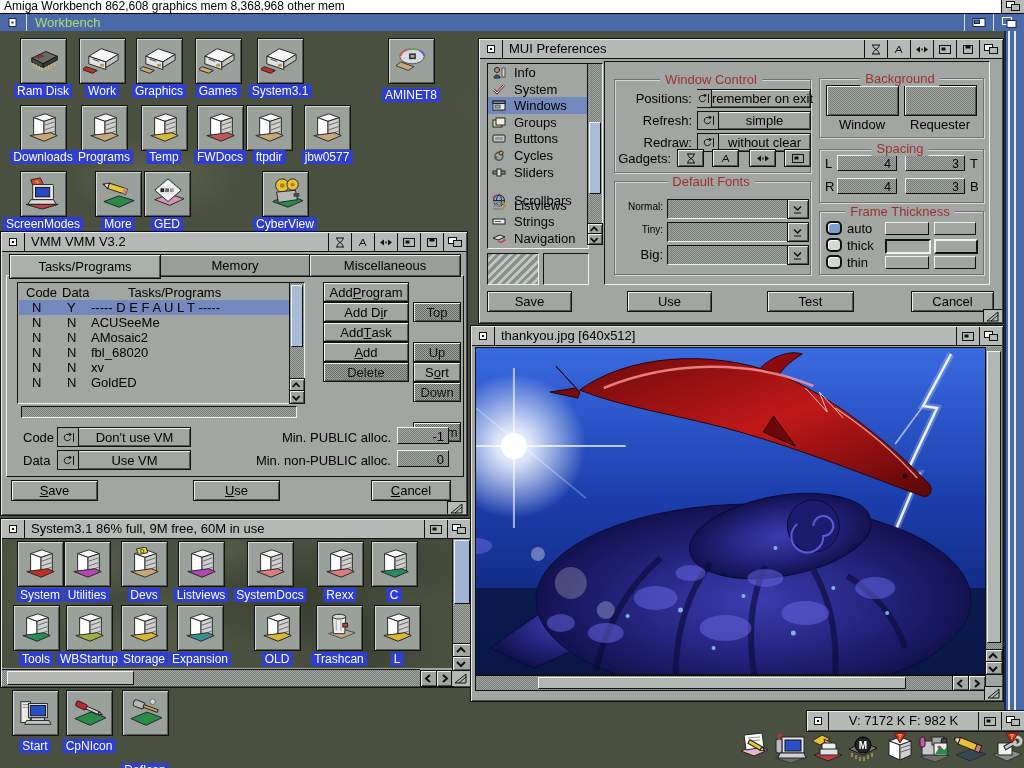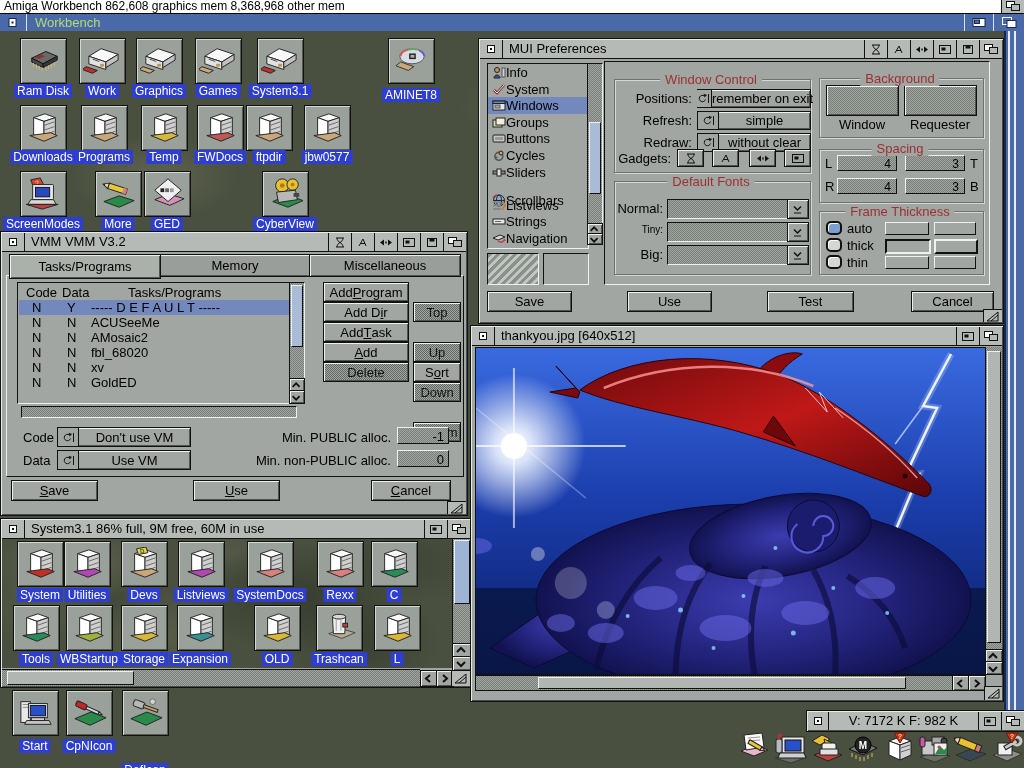--- a/index.html
+++ b/index.html
@@ -44,21 +44,21 @@
   .groupbox{position:absolute;border:1px solid #6c726c;
     box-shadow:inset 1px 1px 0 rgba(255,255,255,.55), 1px 1px 0 rgba(255,255,255,.55)}
   .gtitle{position:absolute;transform:translateX(-50%);background:#a2a6a2;padding:0 5px;
     color:#9c3030;font-size:13px;white-space:nowrap;z-index:2}
   .ibox{position:absolute;background:#9aa09a;border:1px solid #111;
     box-shadow:inset 1px 1px 0 #d4d8d4, inset -1px -1px 0 #565a56;
     display:flex;align-items:center;justify-content:center}
   .ilabel{position:absolute;transform:translateX(-50%);background:#2e3ed0;color:#fff;
     font-size:12px;line-height:14px;padding:0 3px;white-space:nowrap}
   .sideitem{position:absolute;left:0;width:100%;height:17px;display:flex;align-items:center;
-    gap:0;padding-left:4px;box-sizing:border-box;font-size:13px}
+    gap:8px;padding-left:4px;box-sizing:border-box;font-size:13px}
   .sideitem.sel{background:#7389bd}
   .listrow{position:absolute;left:1px;right:1px;height:15px;font-size:13px;line-height:15px;white-space:nowrap}
   .listrow.sel{background:#7389bd}
   .cyc-ic{width:20px;align-self:stretch;border-right:1px solid #111;display:flex;
     align-items:center;justify-content:center;background:#a2a6a2}
   .cyc-tx{flex:1;text-align:center;font-size:13px}
   .radio{position:absolute;width:12px;height:10px;border:2px solid #111;border-radius:5px;
     background:#d4d8d4;box-shadow:inset 1px 1px 0 #fff}
   .radio.sel{background:#7ba0d0}
   .rightstrip{position:absolute;left:1004px;top:31px;width:20px;height:700px;
@@ -583,21 +583,21 @@
       <div style="position: absolute; left: 491px; top: 117px; font-size: 13px;">T</div>
       <div style="position: absolute; left: 346px; top: 140px; font-size: 13px;">R</div>
       <div class="tex frame-out" style="position: absolute; left: 358px; top: 139px; width: 60px; height: 16px; font-size: 12px; line-height: 16px; text-align: right; padding-right: 5px; box-sizing: border-box;">4</div>
       <div class="tex frame-out" style="position: absolute; left: 426px; top: 139px; width: 60px; height: 16px; font-size: 12px; line-height: 16px; text-align: right; padding-right: 5px; box-sizing: border-box;">3</div>
       <div style="position: absolute; left: 491px; top: 140px; font-size: 13px;">B</div>
     </div>
 
   <span class="gtitle" style="left:232px;top:135px">Default Fonts</span>
   <div class="groupbox" style="left:135px;top:142px;width:195px;height:92px"></div>
   <div id="mui-fonts">
-      <div style="position: absolute; left: 136px; top: 162px; width: 48px; text-align: right; font-size: 13px;">Normal:</div>
+      <div style="position: absolute; left: 136px; top: 162px; width: 48px; text-align: right; font-size: 10px;">Normal:</div>
       <div class="tex frame-in" style="position: absolute; left: 188px; top: 160px; width: 119px; height: 18px;"></div>
       <div class="btn" style="left: 308px; top: 160px; width: 20px; height: 18px;">
         <svg viewBox="0 0 16 13" width="16" height="13">
           <path d="M4,3.5 l3.5,3.5 L11,3.5" fill="none" stroke="#111" stroke-width="1.5"></path>
           <line x1="4" y1="10" x2="11" y2="10" stroke="#111"></line>
         </svg>
       </div>
       <div style="position: absolute; left: 136px; top: 185px; width: 48px; text-align: right; font-size: 10px;">Tiny:</div>
       <div class="tex frame-in" style="position: absolute; left: 188px; top: 183px; width: 119px; height: 18px;"></div>
       <div class="btn" style="left: 308px; top: 183px; width: 20px; height: 18px;">

